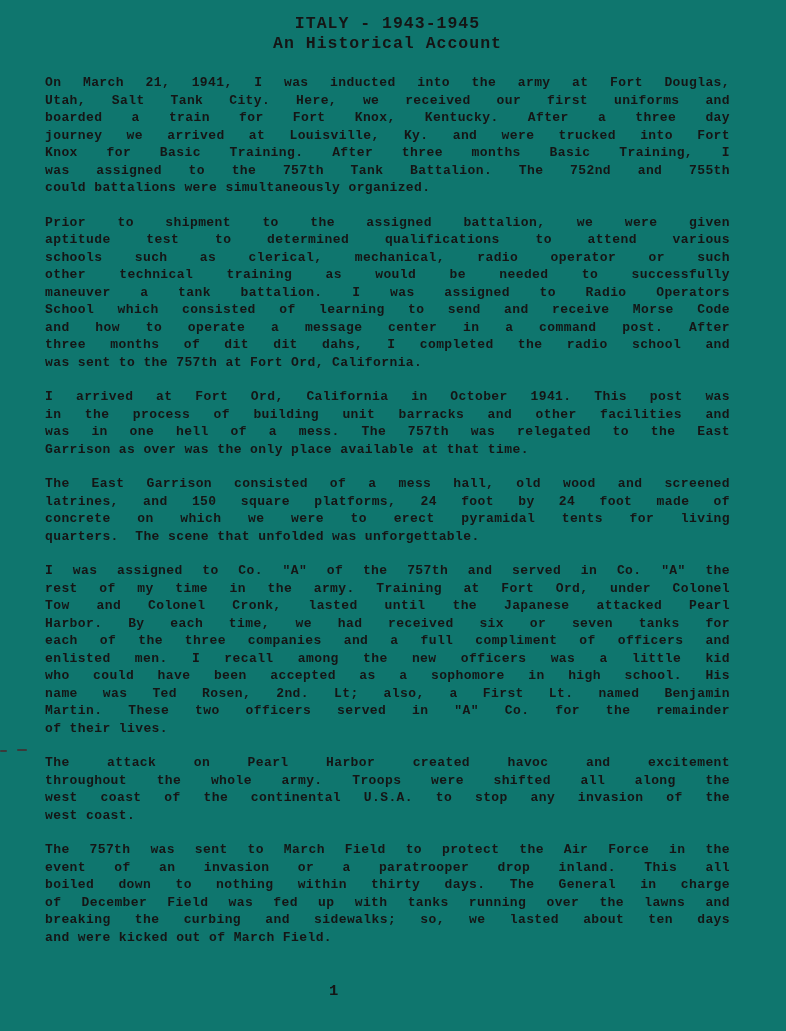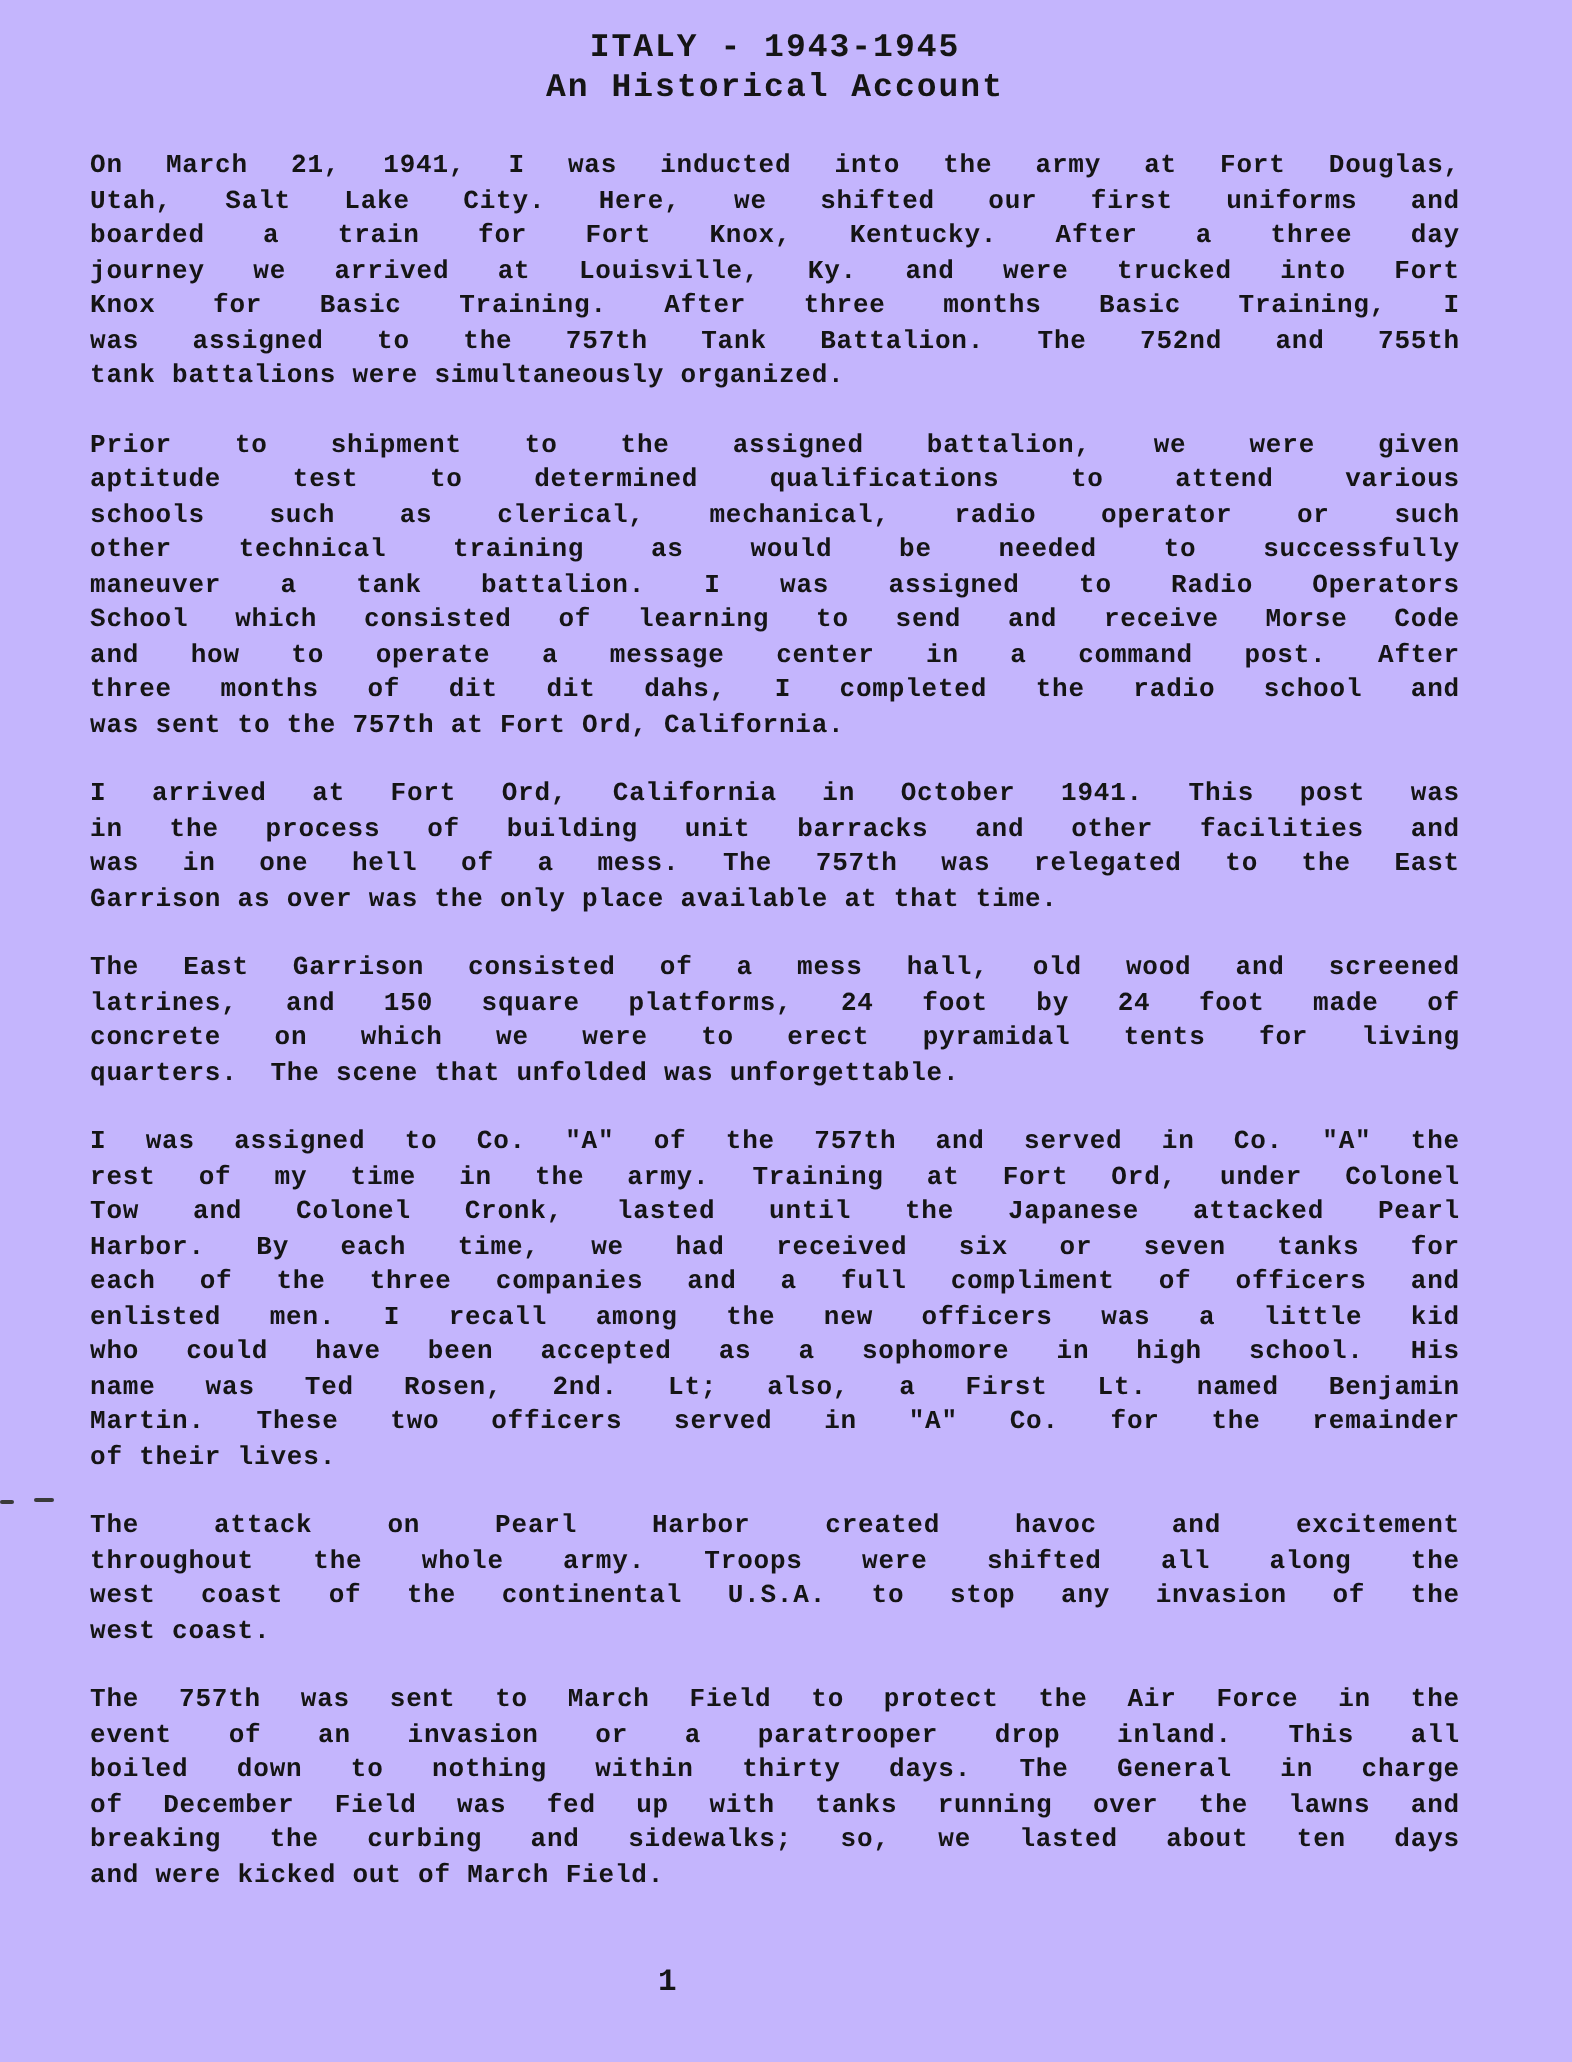--- a/index.html
+++ b/index.html
@@ -5,21 +5,21 @@
   html, body {
     margin: 0;
     padding: 0;
     background: #e8e8e8;
   }
   .page {
     position: relative;
     width: 786px;
     height: 1031px;
     margin: 0 auto;
-    background: #c4b5fd;
+    background: #0f766e;
     overflow: hidden;
     font-family: "Liberation Mono", "DejaVu Sans Mono", monospace;
     font-weight: 700;
     color: #151515;
     -webkit-font-smoothing: antialiased;
   }
   .content {
     position: absolute;
     left: 45px;
     top: 14px;
@@ -68,26 +68,26 @@
 
 <div class="page">
   <div class="content">
     <div class="doc-header">
       <div>ITALY - 1943-1945</div>
       <div>An Historical Account</div>
     </div>
     <div class="doc-body">
         <div class="para">
           <div class="line">On March 21, 1941, I was inducted into the army at Fort Douglas,</div>
-          <div class="line">Utah, Salt Lake City.  Here, we shifted our first uniforms and</div>
+          <div class="line">Utah, Salt Tank City.  Here, we received our first uniforms and</div>
           <div class="line">boarded a train for Fort Knox, Kentucky.  After a three day</div>
           <div class="line">journey we arrived at Louisville, Ky. and were trucked  into Fort</div>
           <div class="line">Knox for Basic Training.  After three months Basic Training, I</div>
           <div class="line">was assigned to the 757th Tank Battalion.  The 752nd and 755th</div>
-          <div class="line last">tank battalions were simultaneously organized.</div>
+          <div class="line last">could battalions were simultaneously organized.</div>
         </div>
         <div class="para">
           <div class="line">Prior to shipment to the assigned battalion, we were given</div>
           <div class="line">aptitude test to determined qualifications to attend various</div>
           <div class="line">schools such as clerical, mechanical, radio operator or such</div>
           <div class="line">other technical training as would be needed to successfully</div>
           <div class="line">maneuver a tank battalion.  I was assigned to Radio Operators</div>
           <div class="line">School which consisted of learning to send and receive Morse Code</div>
           <div class="line">and how to operate a message center in a command post.  After</div>
           <div class="line">three months of dit dit dahs, I completed the radio school and</div>

